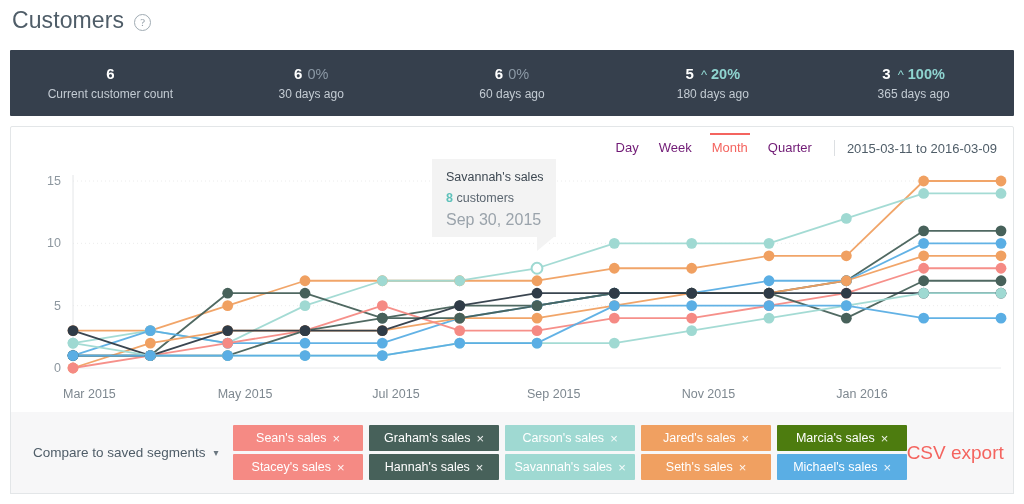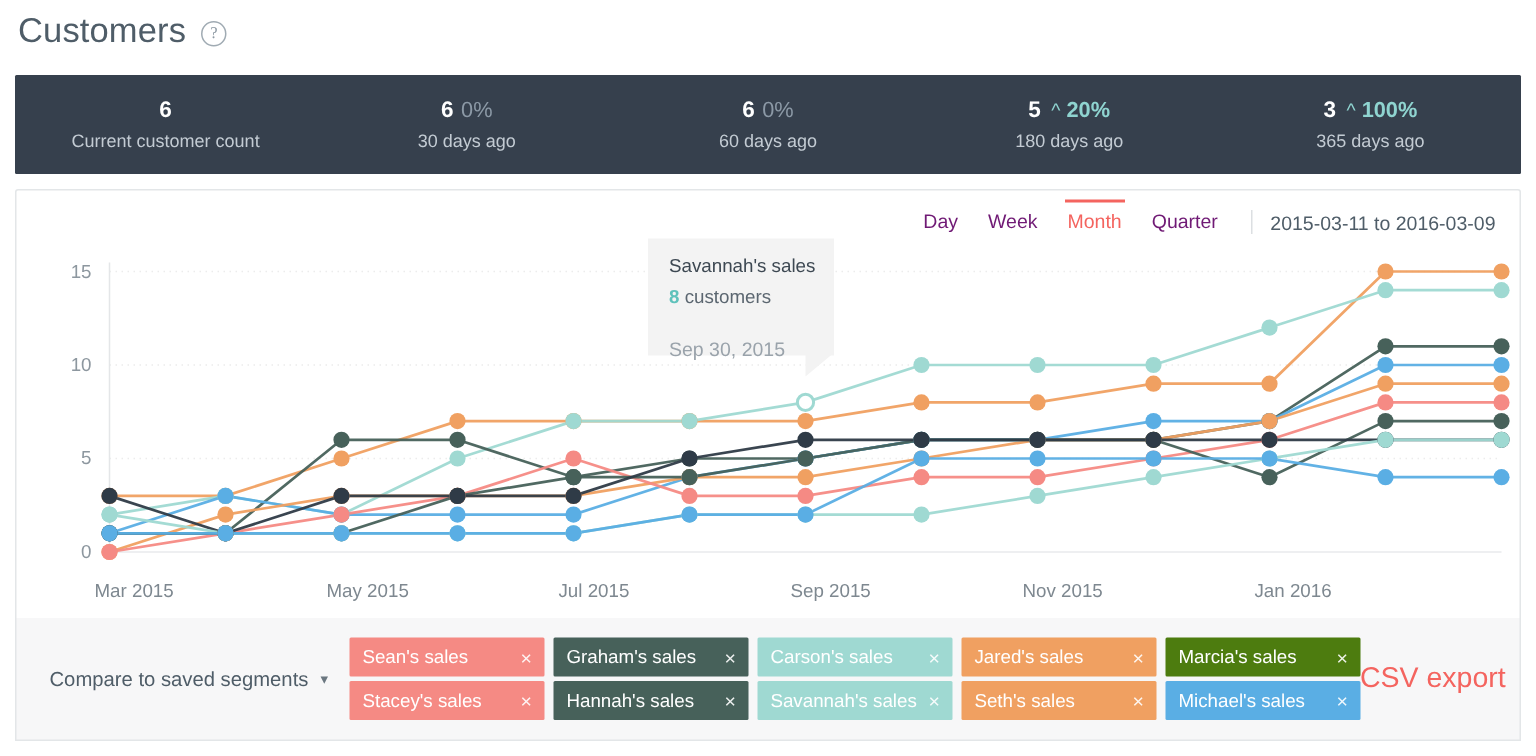--- a/index.html
+++ b/index.html
@@ -68,23 +68,23 @@
   
   .plot-wrap { position: absolute; left: 0; top: 36px; width: 1004px; height: 290px; }
   .plot-svg { display: block; }
 
   
   .tooltip {
     position: absolute; left: 421px; top: 32px; width: 124px; height: 78px;
     background: #f3f3f3; padding: 11px 13px 0 14px;
   }
   .tt-title { font-size: 12.5px; color: #3d4852; margin-bottom: 7px; white-space: nowrap; }
-  .tt-count { font-size: 12.5px; color: #5b6670; margin-bottom: 20px; }
+  .tt-count { font-size: 12.5px; color: #5b6670; margin-bottom: 6px; }
   .tt-count b { color: #5fc2bb; font-weight: 600; }
-  .tt-date { font-size: 13px; color: #9aa3ab; }
+  .tt-date { font-size: 16px; color: #9aa3ab; }
   .tt-tail {
     position: absolute; left: 105px; bottom: -14px; width: 0; height: 0;
     border-left: 18px solid #f3f3f3;
     border-bottom: 15px solid transparent;
   }
 
   
   .legend-bar {
     position: absolute; left: 10px; top: 412px; width: 1004px; height: 82px;
     background: #f7f7f8; border: 1px solid #e3e6e8; border-top: none;
@@ -94,21 +94,21 @@
     margin-left: 22px; font-size: 13.5px; color: #4f5d68;
     display: flex; align-items: center; white-space: nowrap; cursor: pointer;
   }
   .caret { margin-left: 8px; font-size: 10px; color: #6b7780; }
   .chips-grid {
     margin-left: 14px; display: grid;
     grid-template-columns: repeat(4, 132px);
     grid-auto-rows: 26px; gap: 3px 6px;
   }
   .chip {
-    display: flex; align-items: center; justify-content: space-between;
+    display: flex; align-items: center; justify-content: center;
     padding: 0 8px 0 9px; color: #fff; font-size: 12.5px; cursor: pointer;
     border-radius: 1px; white-space: nowrap; overflow: hidden;
   }
   .chip-x { font-size: 13px; opacity: .9; margin-left: 6px; }
   .csv-export {
     margin-left: auto; margin-right: 30px; color: #f4645f;
     font-size: 19px; cursor: pointer; white-space: nowrap;
   }
 </style>
 </head>

